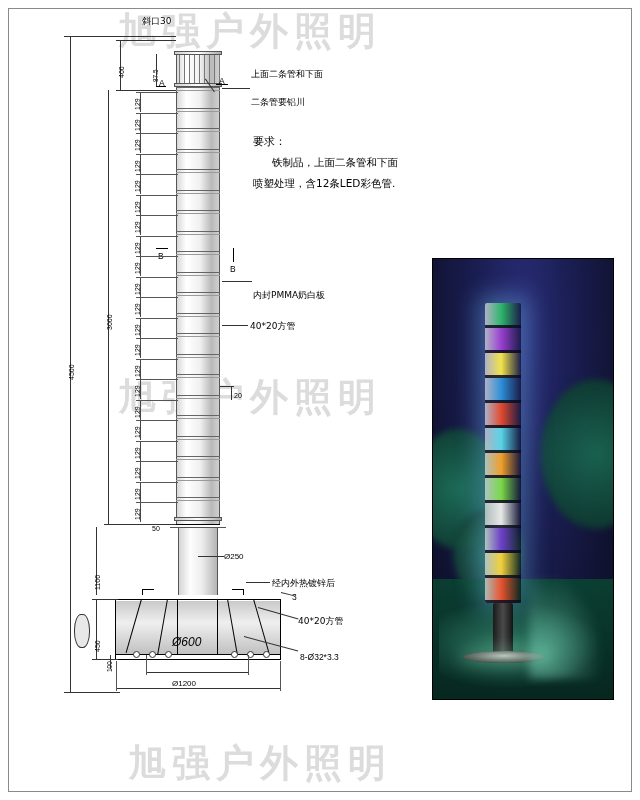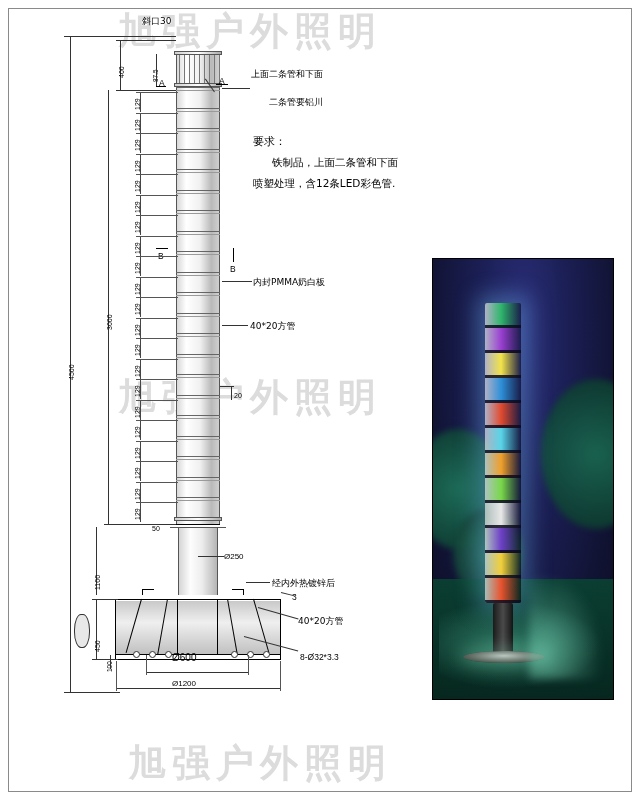--- a/index.html
+++ b/index.html
@@ -334,40 +334,40 @@
   <div class="ln h" style="left:92px;top:599px;width:26px;background:#333;"></div>
   <div class="ln h" style="left:92px;top:659px;width:26px;background:#333;"></div>
 
   <div class="dimv" style="left:106px;top:672px;font-size:6.5px;">100</div>
   <div class="ln v" style="left:110px;top:655px;height:14px;background:#333;"></div>
 
   <div class="dim" style="left:224px;top:552px;font-size:8px;">Ø250</div>
   <div class="ln h" style="left:198px;top:556px;width:26px;background:#333;"></div>
 
   <div class="ln h" style="left:146px;top:672px;width:102px;background:#333;"></div>
-  <div class="dim" style="left:172px;top:652px;font-size:10px;">Ø600</div>
+  <div class="dim" style="left:172px;top:635px;font-size:12px;font-style:italic;">Ø600</div>
   <div class="ln h" style="left:116px;top:688px;width:164px;background:#333;"></div>
   <div class="dim" style="left:172px;top:679px;font-size:8px;">Ø1200</div>
   <div class="ln v" style="left:116px;top:661px;height:30px;background:#555;"></div>
   <div class="ln v" style="left:280px;top:661px;height:30px;background:#555;"></div>
   <div class="ln v" style="left:146px;top:655px;height:20px;background:#555;"></div>
   <div class="ln v" style="left:248px;top:655px;height:20px;background:#555;"></div>
 
   <div class="lblzh" style="left:142px;top:15px;font-size:9px;">斜口30</div>
 
   <div class="lblzh" style="left:251px;top:68px;">上面二条管和下面</div>
-  <div class="lblzh" style="left:269px;top:96px;font-family:Liberation Serif, serif;">二条管要铝川</div>
+  <div class="lblzh" style="left:251px;top:96px;font-family:Liberation Serif, serif;">二条管要铝川</div>
   <div class="ln h" style="left:222px;top:88px;width:28px;background:#333;"></div>
   <div class="ln" style="left:214px;top:76px;width:1px;height:16px;transform:rotate(-35deg);transform-origin:bottom;background:#333;"></div>
 
   <div class="lblzh" style="left:253px;top:134px;font-size:11px;">要求：</div>
   <div class="lblzh" style="left:272px;top:156px;font-size:10.5px;">铁制品，上面二条管和下面</div>
   <div class="lblzh" style="left:253px;top:177px;font-size:10.5px;">喷塑处理，含12条LED彩色管.</div>
 
-  <div class="lblzh" style="left:253px;top:276px;">内封PMMA奶白板</div>
+  <div class="lblzh" style="left:253px;top:289px;">内封PMMA奶白板</div>
   <div class="ln h" style="left:222px;top:281px;width:30px;background:#333;"></div>
 
   <div class="lblzh" style="left:250px;top:320px;">40*20方管</div>
   <div class="ln h" style="left:222px;top:325px;width:26px;background:#333;"></div>
 
   <div class="lblzh" style="left:272px;top:577px;">经内外热镀锌后</div>
   <div class="ln h" style="left:246px;top:582px;width:24px;background:#333;"></div>
 
   <div class="lbl" style="left:292px;top:592px;">3</div>
   <div class="ln" style="left:281px;top:592px;width:14px;height:1px;background:#333;transform:rotate(14deg);transform-origin:left;"></div>

